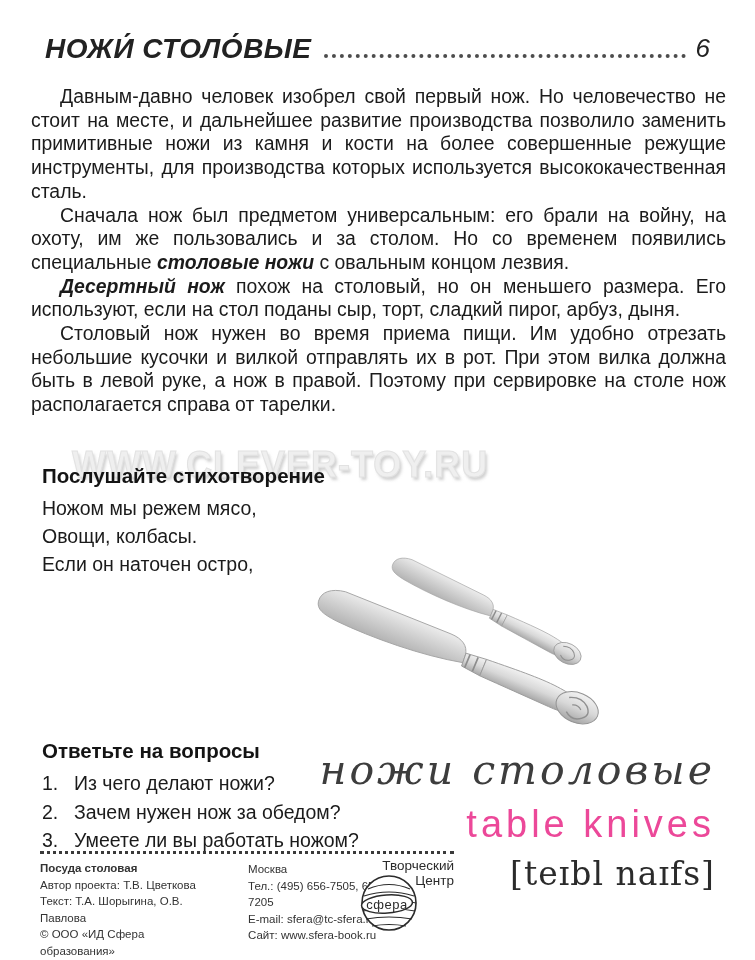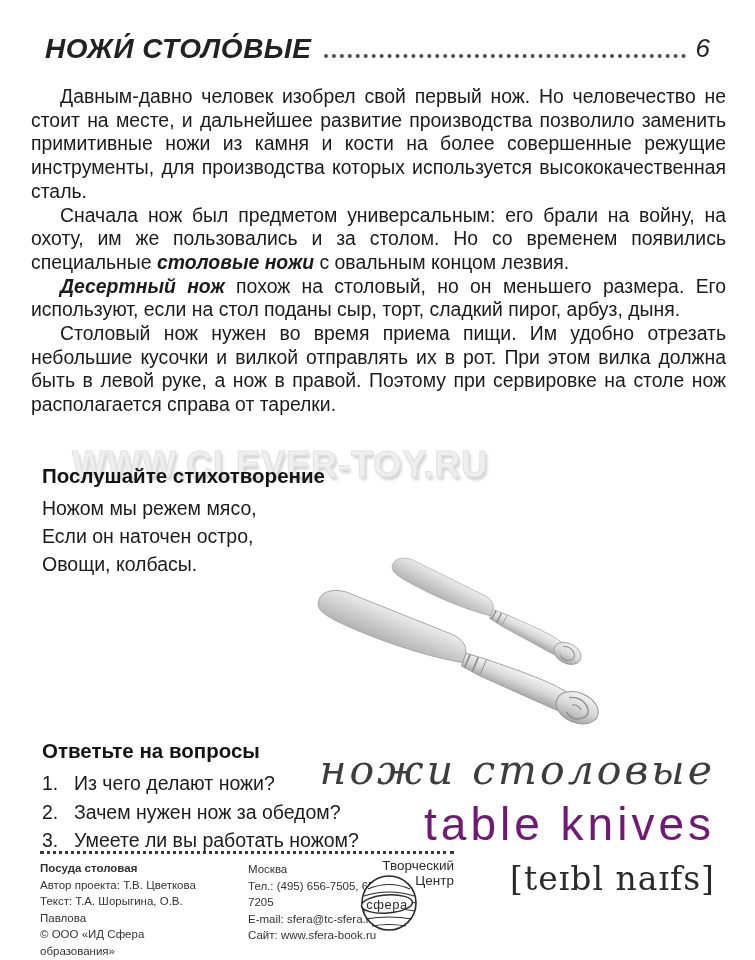--- a/index.html
+++ b/index.html
@@ -35,21 +35,21 @@
   .col-line .em { font-style:italic; }
   
   .knives { position:absolute; top:550px; left:296px; z-index:0; }
   
   .questions { position:absolute; top:739px; left:42px; width:380px; z-index:1; }
   .q-item { display:flex; font-size:19.5px; line-height:28.5px; }
   .q-num { width:32px; flex:none; }
   
   .vocab { position:absolute; top:746px; right:40px; text-align:right; z-index:1; }
   .vocab-ru { font-family:"DejaVu Serif", serif; font-style:italic; font-size:41px; letter-spacing:3px; color:#3d3d3d; }
-  .vocab-en { margin-top:3px; font-size:46px; letter-spacing:4px; color:#701a75; }
+  .vocab-en { margin-top:9px; font-size:38px; letter-spacing:4px; color:#ec4899; }
   .vocab-tr { margin-top:8px; font-family:"DejaVu Serif", serif; font-size:33px; letter-spacing:1px; color:#2b2b2b; }
   
   .footer {
     position:absolute; top:851px; left:40px; width:414px; height:88px;
     border-top:3px dotted #3a3a3a; padding-top:7px; z-index:1;
     font-size:11.5px; line-height:16.5px; color:#333;
   }
   .f-col1 { position:absolute; left:0; top:6px; width:170px; }
   .f-col2 { position:absolute; left:168px; top:7px; width:140px;margin-left:40px; }
   .f-bold { font-weight:bold; }
@@ -73,22 +73,22 @@
     <p><span>Сначала нож был предметом универсальным: его брали на войну, на охоту, им же пользовались и за столом. Но со временем появились специальные </span><span class="em">столовые ножи</span><span> с овальным концом лезвия.</span></p>
     <p><span class="em">Десертный нож</span><span> похож на столовый, но он меньшего размера. Его используют, если на стол поданы сыр, торт, сладкий пирог, арбуз, дыня.</span></p>
     <p><span>Столовый нож нужен во время приема пищи. Им удобно отрезать небольшие кусочки и вилкой отправлять их в рот. При этом вилка должна быть в левой руке, а нож в правой. Поэтому при сервировке на столе нож располагается справа от тарелки.</span><span class="em"></span><span></span></p>
   </div>
 
   <div class="watermark">WWW.CLEVER-TOY.RU</div>
 
   <div class="col-block poem">
     <div class="col-heading">Послушайте стихотворение</div>
     <div class="col-line">Ножом мы режем мясо,</div>
+    <div class="col-line">Овощи, колбасы.</div>
     <div class="col-line">Если он наточен остро,</div>
-    <div class="col-line">Овощи, колбасы.</div>
   </div>
 
 
   <svg class="knives" width="432" height="188" viewBox="0 0 432 188">
     <defs>
       <linearGradient id="bladeGrad" x1="0" y1="0" x2="0" y2="1">
         <stop offset="0" stop-color="#ececec"></stop>
           <stop offset="0.45" stop-color="#d2d2d2"></stop>
           <stop offset="1" stop-color="#b3b3b3"></stop>
       </linearGradient>

